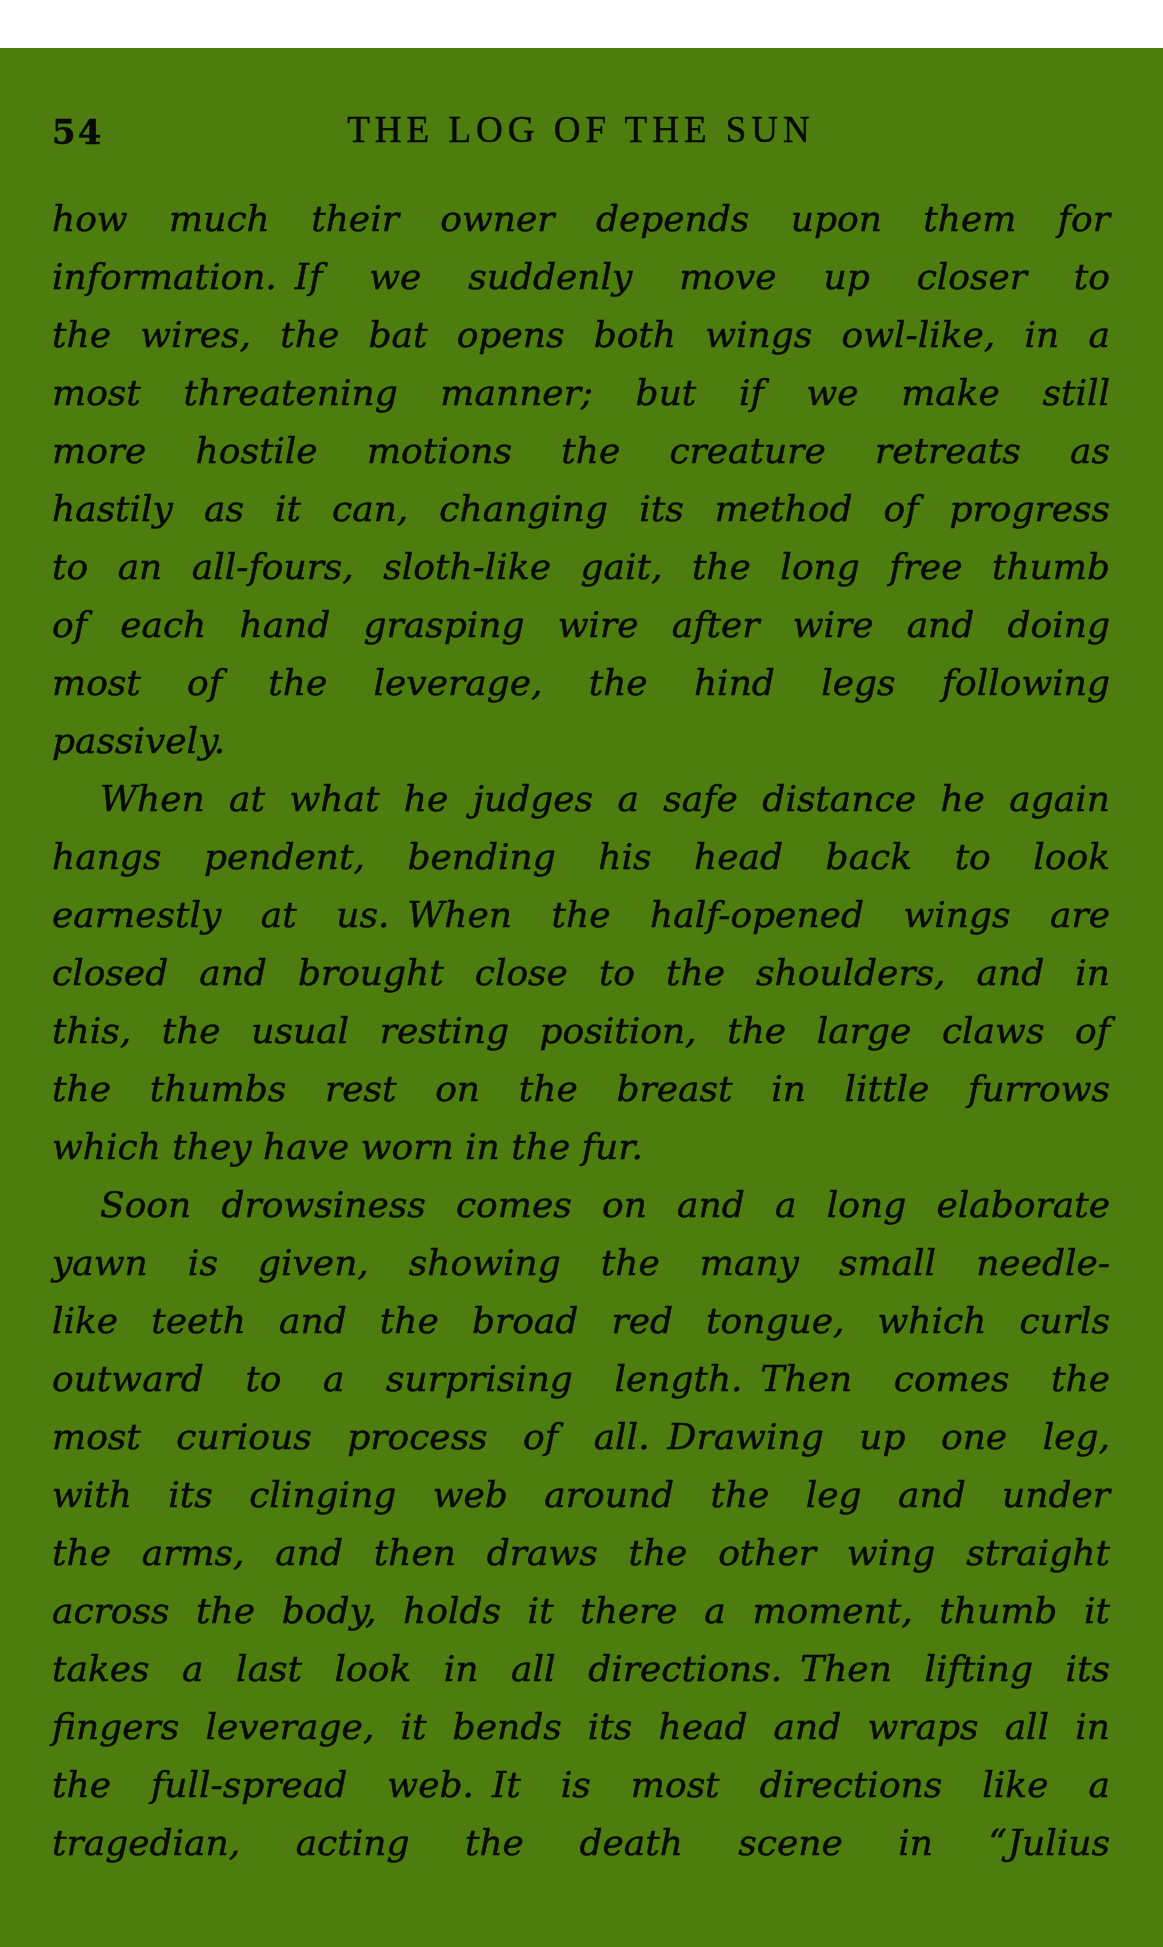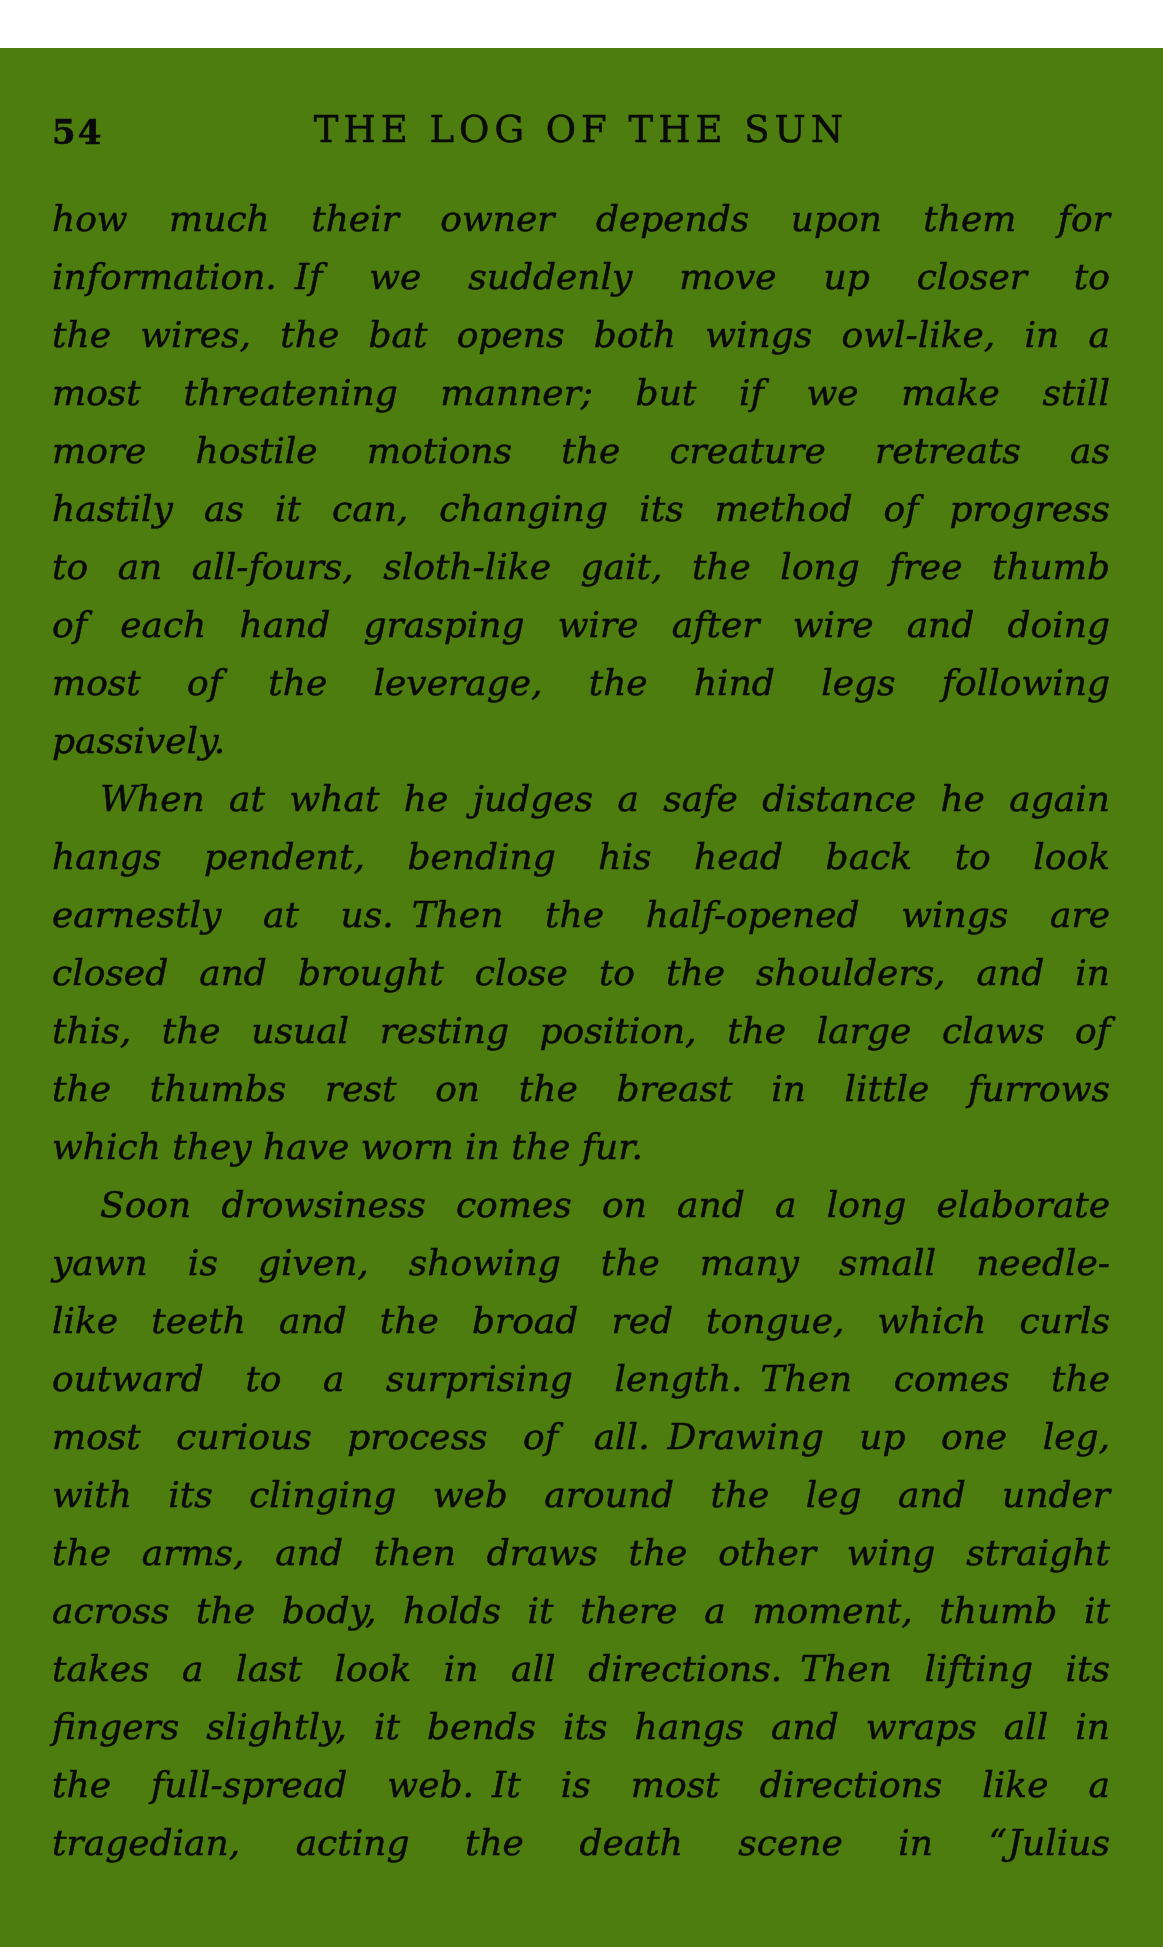--- a/index.html
+++ b/index.html
@@ -32,20 +32,21 @@
     font-size: 34px;
     font-weight: bold;
     letter-spacing: 2px;
   }
   .running-title {
     display: block;
     text-align: center;
     font-size: 37px;
     letter-spacing: 5px;
     white-space: nowrap;
+    font-family: Liberation Serif, serif;
   }
   .body-text {
     font-size: 36px;
     line-height: 58px;
     font-style: italic;
   }
   .text-line {
     text-align: justify;
     text-align-last: justify;
     white-space: normal;
@@ -71,31 +72,31 @@
       <div class="text-line">the wires, the bat opens both wings owl-like, in a</div>
       <div class="text-line">most threatening manner; but if we make still</div>
       <div class="text-line">more hostile motions the creature retreats as</div>
       <div class="text-line">hastily as it can, changing its method of progress</div>
       <div class="text-line">to an all-fours, sloth-like gait, the long free thumb</div>
       <div class="text-line">of each hand grasping wire after wire and doing</div>
       <div class="text-line">most of the leverage, the hind legs following</div>
       <div class="text-line para-end">passively.</div>
       <div class="text-line indent">When at what he judges a safe distance he again</div>
       <div class="text-line">hangs pendent, bending his head back to look</div>
-      <div class="text-line">earnestly at us. Then the half-opened wings are</div>
+      <div class="text-line">earnestly at us. When the half-opened wings are</div>
       <div class="text-line">closed and brought close to the shoulders, and in</div>
       <div class="text-line">this, the usual resting position, the large claws of</div>
       <div class="text-line">the thumbs rest on the breast in little furrows</div>
       <div class="text-line para-end">which they have worn in the fur.</div>
       <div class="text-line indent">Soon drowsiness comes on and a long elaborate</div>
       <div class="text-line">yawn is given, showing the many small needle-</div>
       <div class="text-line">like teeth and the broad red tongue, which curls</div>
       <div class="text-line">outward to a surprising length. Then comes the</div>
       <div class="text-line">most curious process of all. Drawing up one leg,</div>
       <div class="text-line">with its clinging web around the leg and under</div>
       <div class="text-line">the arms, and then draws the other wing straight</div>
       <div class="text-line">across the body, holds it there a moment, thumb it</div>
       <div class="text-line">takes a last look in all directions. Then lifting its</div>
-      <div class="text-line">fingers slightly, it bends its hangs and wraps all in</div>
+      <div class="text-line">fingers leverage, it bends its head and wraps all in</div>
       <div class="text-line">the full-spread web. It is most directions like a</div>
       <div class="text-line">tragedian, acting the death scene in “Julius</div>
     </main>
 </div>
 
 </body></html>

